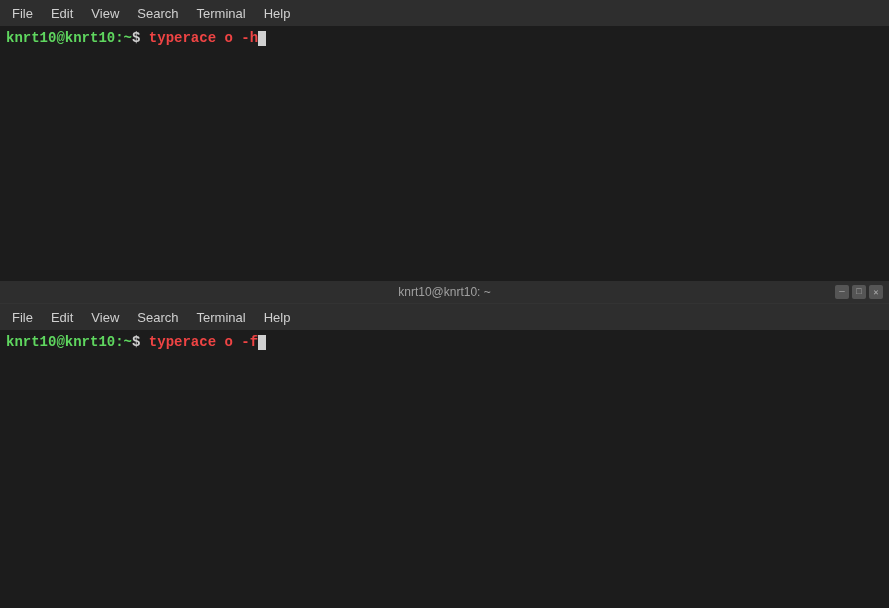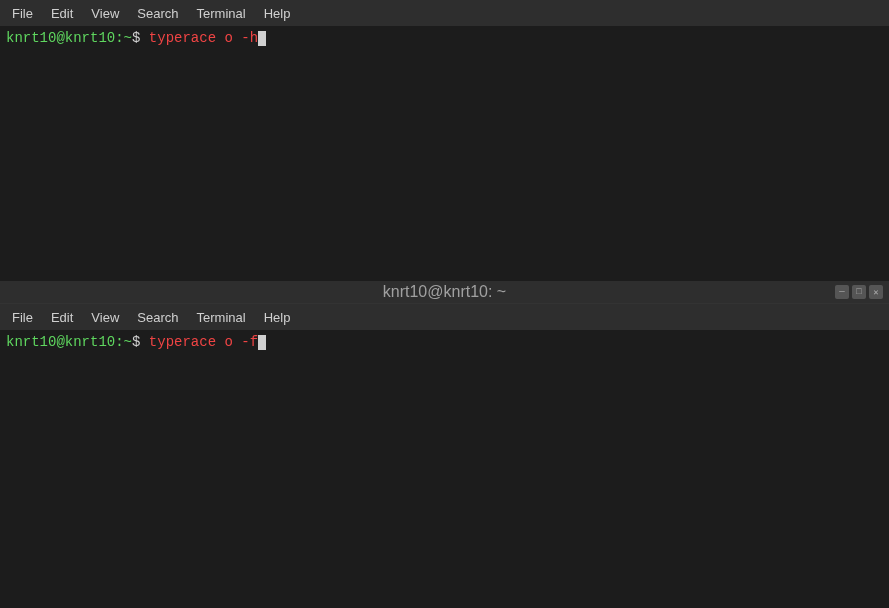--- a/index.html
+++ b/index.html
@@ -59,20 +59,21 @@
       color: #d0d0d0;
       font-size: 14px;
       overflow: hidden;
       position: relative;
     }
 
     .prompt-line {
       display: flex;
       align-items: center;
       white-space: pre;
+      font-weight: bold;
     }
 
     .prompt-user {
       color: #5fd75f;
     }
 
     .prompt-dollar {
       color: #d0d0d0;
     }
 
@@ -96,21 +97,21 @@
       display: flex;
       align-items: center;
       justify-content: center;
       flex-shrink: 0;
       position: relative;
     }
 
     .status-title {
       color: #a0a0a0;
       font-family: sans-serif;
-      font-size: 16px;
+      font-size: 12px;
       position: absolute;
       left: 50%;
       transform: translateX(-50%);
     }
 
     .window-controls {
       position: absolute;
       right: 6px;
       display: flex;
       gap: 3px;

